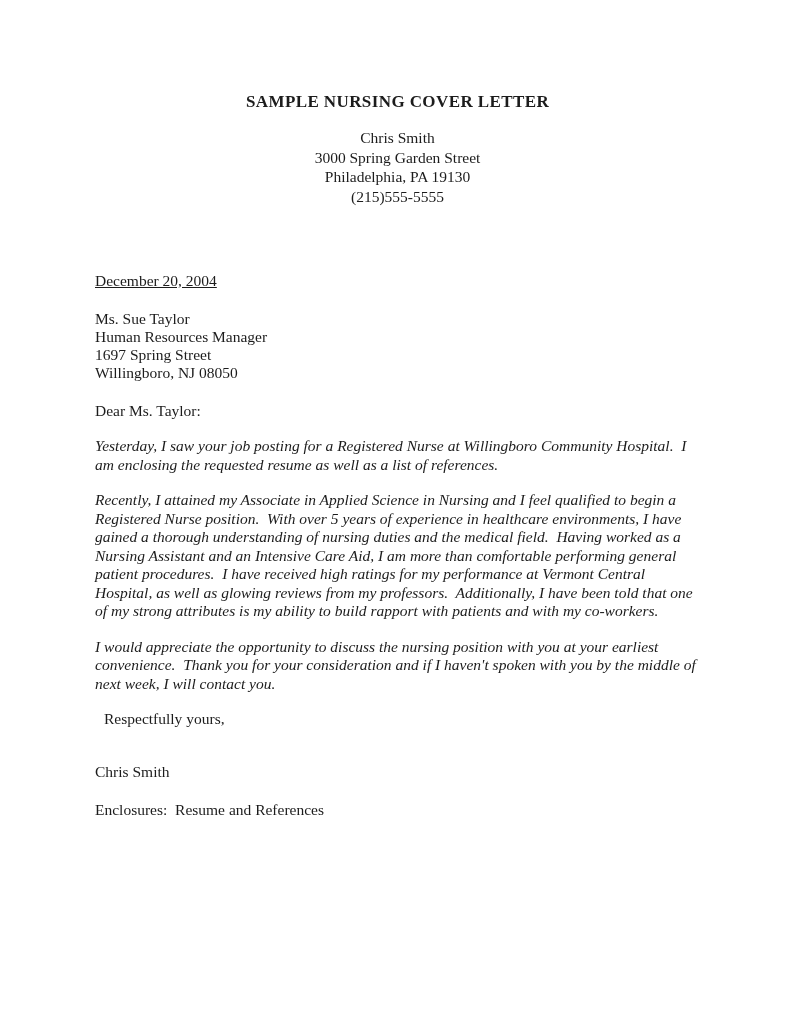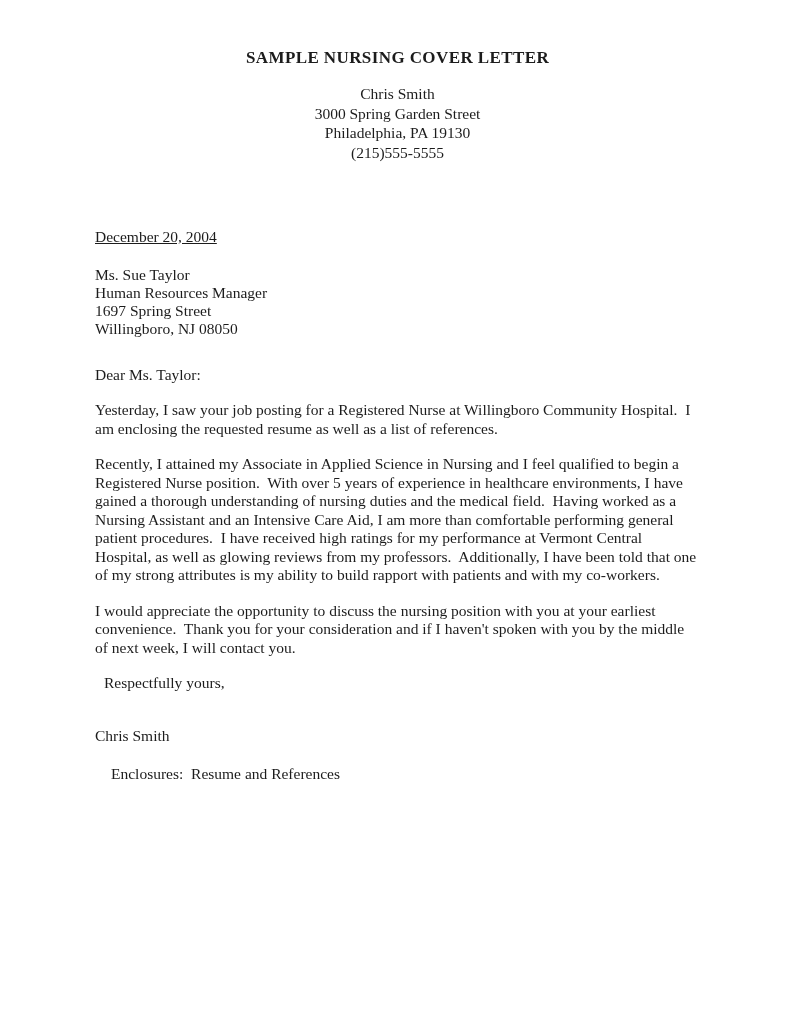--- a/index.html
+++ b/index.html
@@ -6,21 +6,21 @@
     margin: 0;
     padding: 0;
     background: #ffffff;
   }
   .page {
     position: relative;
     width: 791px;
     height: 1024px;
     background: #ffffff;
     box-sizing: border-box;
-    padding: 48px 91px 0 95px;
+    padding: 92px 91px 0 95px;
     font-family: "Liberation Serif", "DejaVu Serif", serif;
     color: #1c1c1c;
     font-size: 15.5px;
     line-height: 18.5px;
     overflow: hidden;
   }
   .letter-title {
     text-align: center;
     font-weight: bold;
     font-size: 17px;
@@ -32,39 +32,40 @@
     text-align: center;
     line-height: 19.5px;
     margin: 0 0 66px 0;
   }
   .date-line {
     margin: 0 0 19px 0;
     text-decoration: underline;
   }
   .recipient-block {
     line-height: 18px;
-    margin: 0 0 28px 0;
+    margin: 0 0 20px 0;
   }
   .salutation {
     margin: 8px 0 17px 0;
   }
   .paragraph {
     white-space: pre-wrap;
     margin: 0 0 17px 0;
+    font-style: italic;
   }
   .closing {
     margin: 0 0 34px 9px;
     font-family: Liberation Serif, serif;
   }
   .signature-name {
     margin: 0 0 20px 0;
   }
   .enclosures {
     white-space: pre-wrap;
-    margin: 16px;
+    margin: 0;
   }
 </style>
 </head>
 <body>
 
 <div class="page">
 
   <div class="letter-title">SAMPLE NURSING COVER LETTER</div>
 
   <div class="sender-block">

